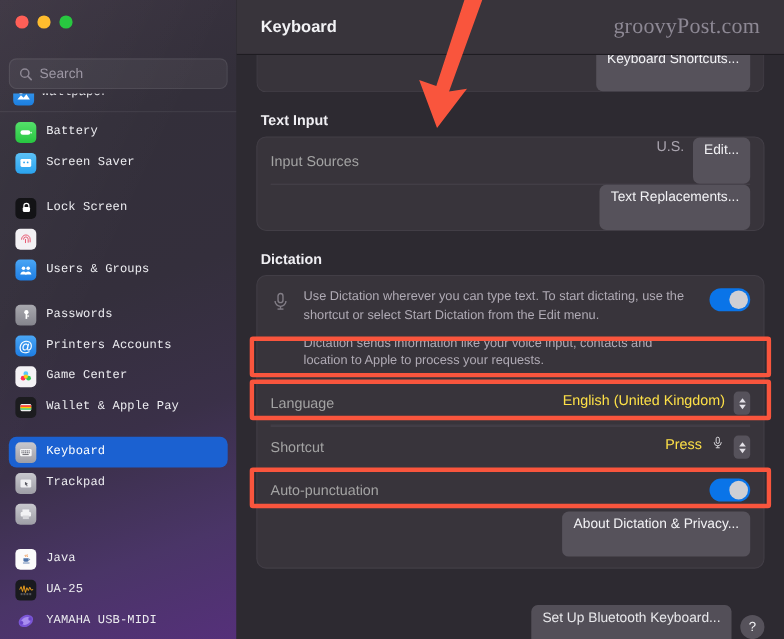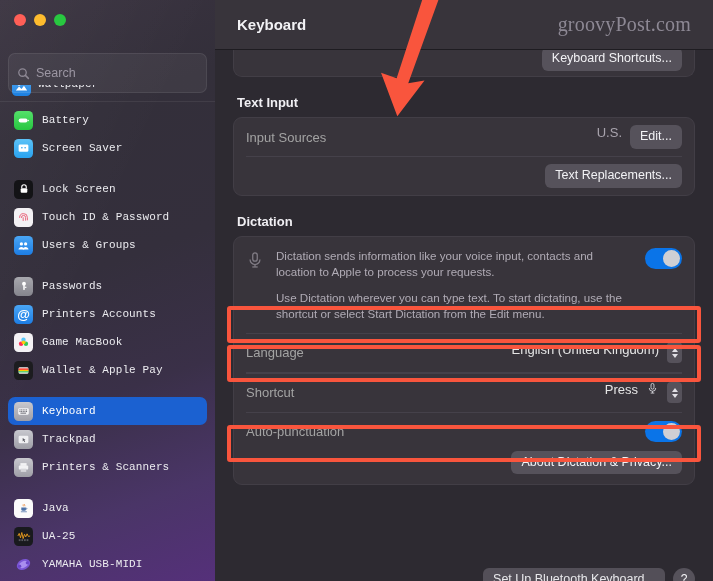--- a/index.html
+++ b/index.html
@@ -37,21 +37,21 @@
     position: absolute; top: 14px; left: 14px;
     display: flex; gap: 8px; z-index: 6;
   }
   .light { width: 12px; height: 12px; border-radius: 50%; }
   .light.red    { background: #ff5f57; }
   .light.yellow { background: #febc2e; }
   .light.green  { background: #28c840; }
 
   .search-wrap {
     position: absolute; top: 53px; left: 8px;
-    width: 199px; height: 40px; z-index: 6;
+    width: 199px; height: 28px; z-index: 6;
   }
   .search-box {
     width: 100%; height: 100%;
     background: rgba(255,255,255,0.055);
     border: 1px solid rgba(255,255,255,0.08);
     border-radius: 7px;
     display: flex; align-items: center;
     padding: 0 8px; gap: 6px;
   }
   .search-icon { width: 13px; height: 13px; flex: 0 0 13px; opacity: .72; }
@@ -139,31 +139,31 @@
     margin: 18px 0 7px 4px;
   }
   .row {
     display: flex; align-items: center;
     min-height: 38px;
     padding: 0 12px;
     position: relative;
   }
   .row-label { color: #a3a3a3; font-size: 13px; }
   .row-right { margin-left: auto; display: flex; gap: 8px; }
-  .row-value { color: #e5e5e5; font-size: 13px; }
+  .row-value { color: #fde047; font-size: 13px; }
   .row-value.dim { color: #a8a3ad; }
   .hairline { height: 1px; background: #45414a; margin: 0 12px; }
 
   .btn {
     background: #56525b;
     color: #f2f2f5;
     font-size: 12.5px;
     border: none;
     border-radius: 6px;
-    padding: 4px 10px 5px;
+    padding: 4px 10px 23px;
     font-family: "Liberation Sans", sans-serif;
     line-height: 1.15;
   }
   .stepper {
     width: 15px; height: 21px;
     background: #56525b;
     border-radius: 4px;
     display: flex; flex-direction: column;
     align-items: center; justify-content: center;
     gap: 2px;
@@ -295,21 +295,20 @@
       <div class="sb-item">
         <span class="si-icon" style="background:#f3f1f4;">
           <svg viewBox="0 0 16 16" width="13" height="13">
             <g fill="none" stroke="#e8566f" stroke-width="1.1" stroke-linecap="round">
               <path d="M3.2 8a4.8 4.8 0 019.6 0v3"></path>
                 <path d="M5.4 8a2.6 2.6 0 015.2 0v3.4"></path>
                 <path d="M7.6 8.2v3.6"></path>
             </g>
           </svg>
         </span>
-        <span class="si-label">Touch ID &amp; Password</span>
       </div>
       <div class="sb-item">
         <span class="si-icon" style="background:linear-gradient(#4aa6f5,#1d7de3);">
           <svg viewBox="0 0 16 16" width="13" height="13">
               <circle cx="5.4" cy="6" r="2" fill="#fff"></circle>
               <circle cx="10.6" cy="6" r="2" fill="#fff"></circle>
               <path d="M1.8 13c.3-2.2 1.8-3.3 3.6-3.3S8.7 10.8 9 13z" fill="#fff"></path>
               <path d="M7 13c.3-2.2 1.8-3.3 3.6-3.3s3.3 1.1 3.6 3.3z" fill="#fff"></path>
             </svg>
         </span>
@@ -334,21 +333,21 @@
       </div>
       <div class="sb-item">
         <span class="si-icon" style="background:#f4f2f5;">
           <svg viewBox="0 0 16 16" width="13" height="13">
             <circle cx="8" cy="4.6" r="2.7" fill="#5ac8fa"></circle>
               <circle cx="5" cy="9.6" r="2.7" fill="#ff2d55"></circle>
             <circle cx="11" cy="9.6" r="2.7" fill="#34c759"></circle>
               <circle cx="8" cy="7.8" r="2.4" fill="#ffcc00" opacity=".9"></circle>
           </svg>
         </span>
-        <span class="si-label">Game MacBook</span>
+        <span class="si-label">Game Center</span>
       </div>
       <div class="sb-item">
         <span class="si-icon" style="background:#1c1c1f;">
           <svg viewBox="0 0 16 16" width="13" height="13">
               <rect x="2" y="4" width="12" height="8" rx="1.5" fill="#efefef"></rect>
               <rect x="2" y="5.4" width="12" height="1.9" fill="#ff3b30"></rect>
               <rect x="2" y="7.3" width="12" height="1.6" fill="#ffcc00"></rect>
               <rect x="2" y="8.9" width="12" height="1.5" fill="#34c759"></rect>
             </svg>
         </span>
@@ -388,21 +387,20 @@
         <span class="si-label">Trackpad</span>
       </div>
       <div class="sb-item">
         <span class="si-icon" style="background:linear-gradient(#c8c8ce,#9e9ea6);">
           <svg viewBox="0 0 16 16" width="13" height="13">
               <rect x="4.2" y="2.6" width="7.6" height="3.4" fill="#f2f2f4"></rect>
               <rect x="2.2" y="5.6" width="11.6" height="5" rx="1.2" fill="#f2f2f4"></rect>
               <rect x="4.6" y="9.4" width="6.8" height="4" fill="#d6d6da"></rect>
             </svg>
         </span>
-        <span class="si-label">Printers &amp; Scanners</span>
       </div>
 
       <div class="sb-gap"></div>
 
       <div class="sb-item">
         <span class="si-icon" style="background:#fbfbfb;">
           <svg viewBox="0 0 16 16" width="12" height="12">
             <path d="M7 3.2c-1.2 1 .5 1.6.2 2.5" fill="none" stroke="#e8751a" stroke-width="1"></path>
             <path d="M9 2.8c-1.3 1.1.6 1.8.2 2.9" fill="none" stroke="#e8751a" stroke-width="1"></path>
             <path d="M4.4 7.4h6.2v2.3a2 2 0 01-2 2H6.4a2 2 0 01-2-2z" fill="#4c72a8"></path>
@@ -477,22 +475,22 @@
         <div class="dict-row">
           <span class="mic-ico">
             <svg viewBox="0 0 16 16" width="18" height="18">
               <rect x="6" y="1.6" width="4" height="7.4" rx="2" fill="none" stroke="#b0abb5" stroke-width="1.1"></rect>
               <path d="M3.6 7.6a4.4 4.4 0 008.8 0" fill="none" stroke="#b0abb5" stroke-width="1.1"></path>
               <line x1="8" y1="12" x2="8" y2="14" stroke="#b0abb5" stroke-width="1.1"></line>
               <line x1="5.6" y1="14.2" x2="10.4" y2="14.2" stroke="#b0abb5" stroke-width="1.1"></line>
             </svg>
           </span>
           <span class="dict-text">
+            <p>Use Dictation wherever you can type text. To start dictating, use the shortcut or select Start Dictation from the Edit menu.</p>
             <p>Dictation sends information like your voice input, contacts and location to Apple to process your requests.</p>
-            <p>Use Dictation wherever you can type text. To start dictating, use the shortcut or select Start Dictation from the Edit menu.</p>
           </span>
           <span class="row-right" style="align-self:flex-start;">
             <span class="toggle">
                 <span class="knob"></span>
               </span>
           </span>
         </div>
 
         <div class="hairline"></div>
 

